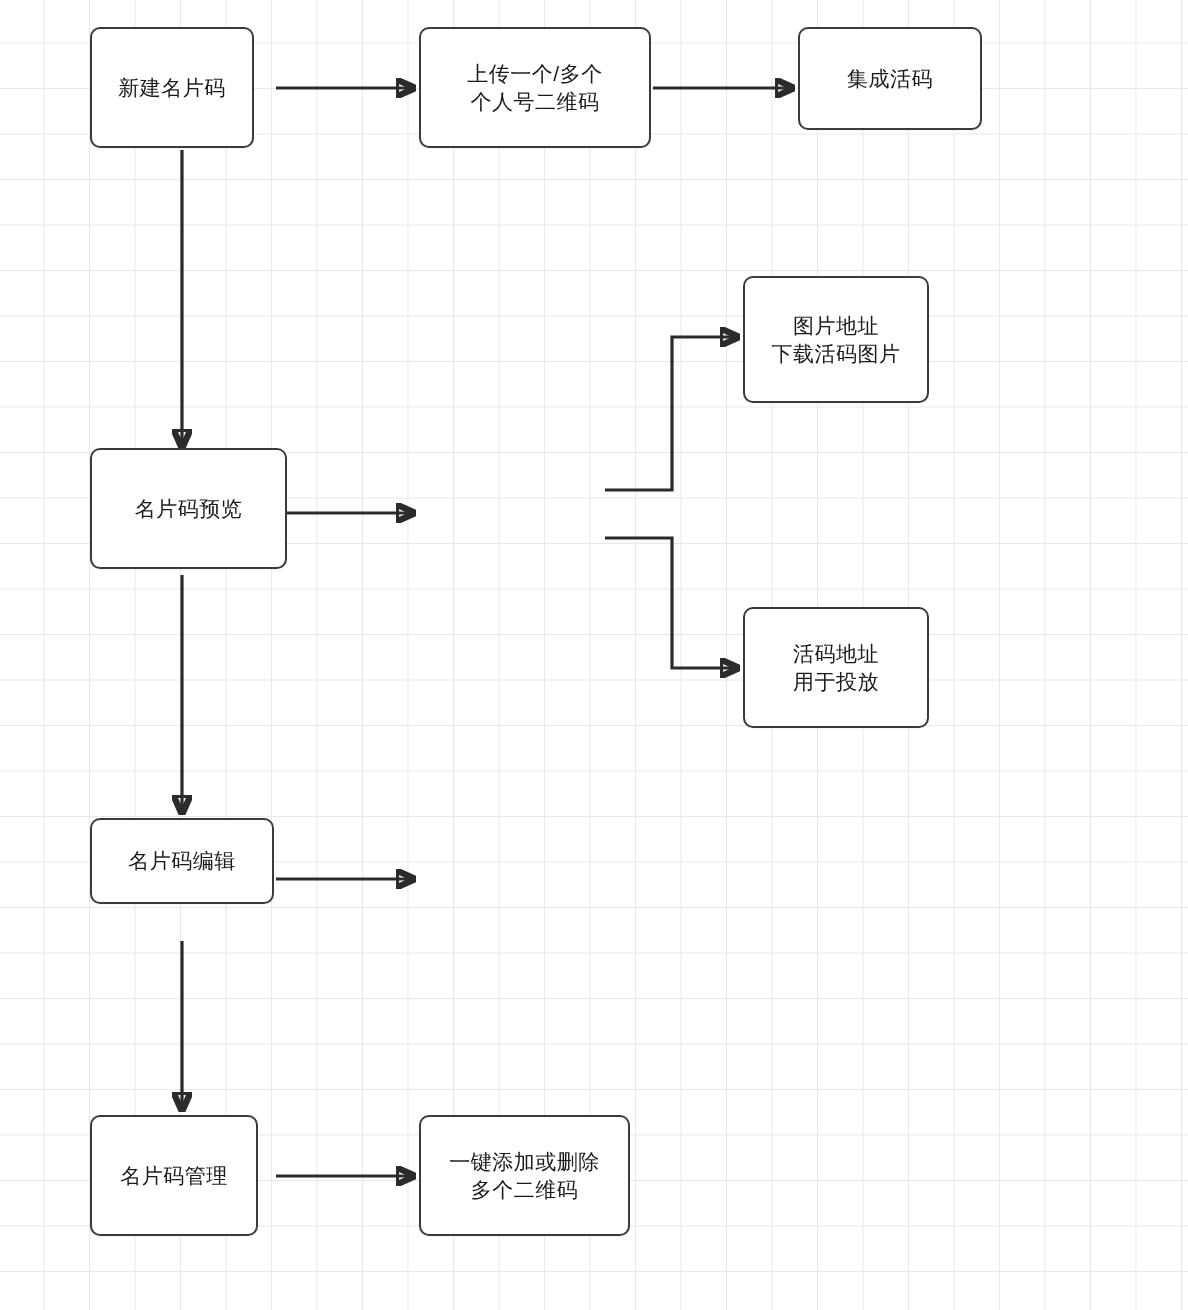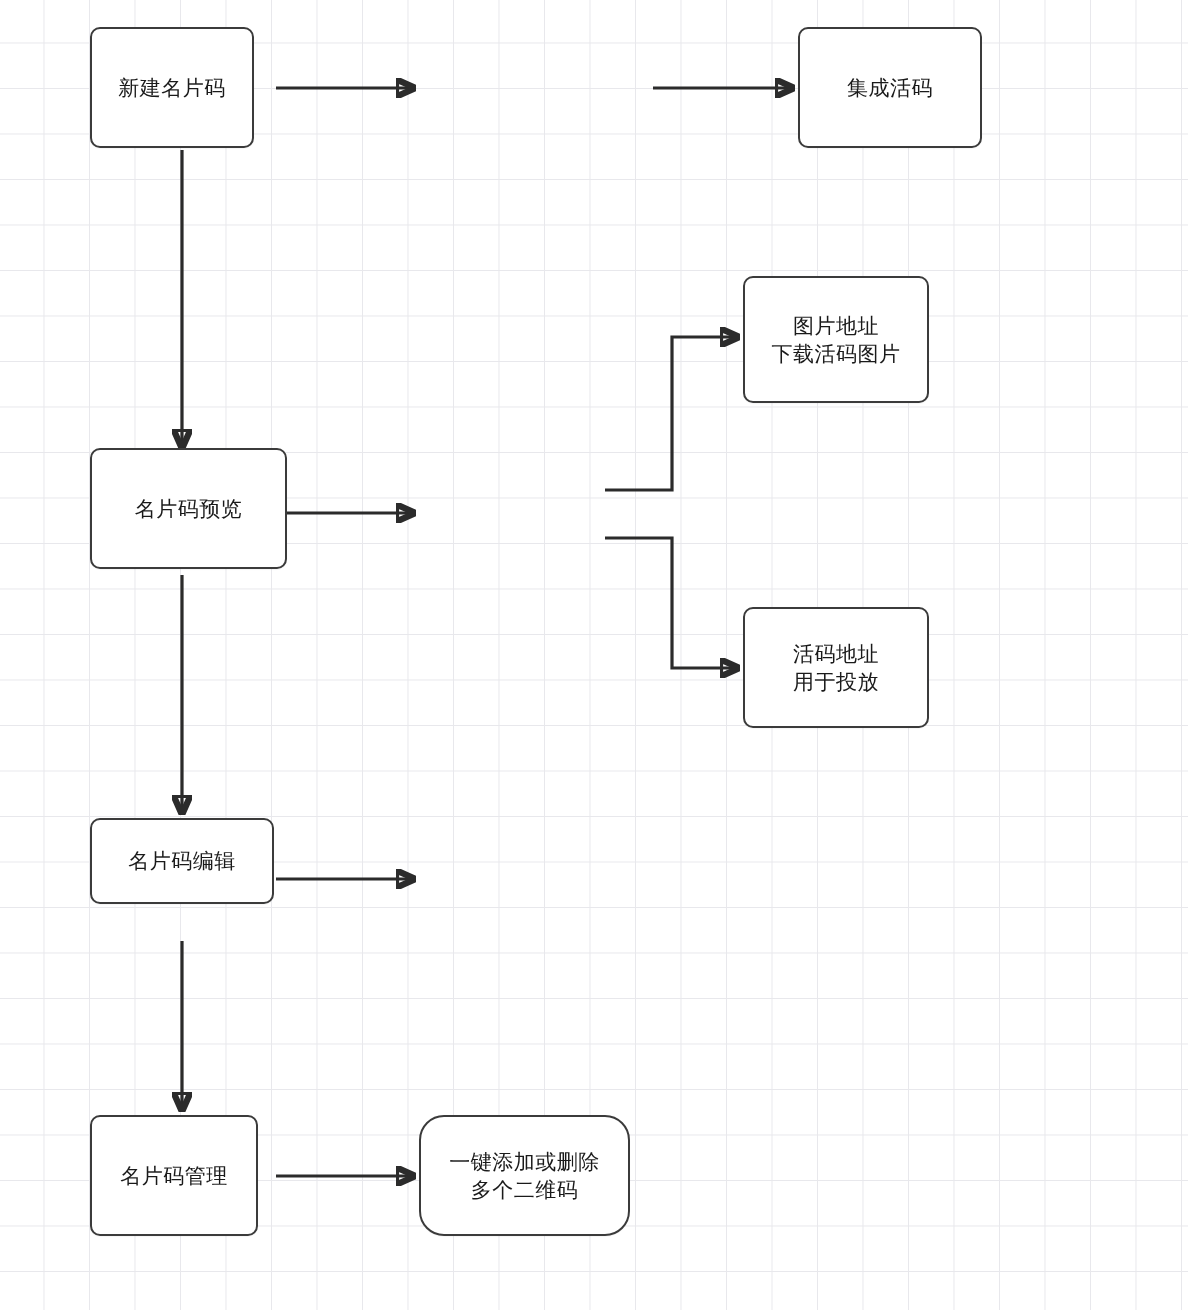--- a/index.html
+++ b/index.html
@@ -79,24 +79,26 @@
     <line x1="182" y1="575" x2="182" y2="812" marker-end="url(#arrow)"></line>
 
     <line x1="276" y1="879" x2="413" y2="879" marker-end="url(#arrow)"></line>
 
     <line x1="182" y1="941" x2="182" y2="1109" marker-end="url(#arrow)"></line>
 
     <line x1="276" y1="1176" x2="413" y2="1176" marker-end="url(#arrow)"></line>
   </svg>
 
   <div class="node" style="left:90px;  top:27px;   width:164px; height:121px;">新建名片码</div>
-  <div class="node" style="left:798px; top:27px;   width:184px; height:121px;">集成活码</div>
+  <div class="node" style="left:419px; top:27px;   width:232px; height:121px;">上传一个/多个
+个人号二维码</div>
+  <div class="node" style="left:798px; top:27px;   width:184px; height:103px;">集成活码</div>
   <div class="node" style="left:90px;  top:448px;  width:197px; height:121px;">名片码预览</div>
   <div class="node" style="left:743px; top:276px;  width:186px; height:127px;">图片地址
 下载活码图片</div>
   <div class="node" style="left:743px; top:607px;  width:186px; height:121px;text-align:right;">活码地址
 用于投放</div>
   <div class="node" style="left:90px;  top:818px;  width:184px; height:86px;">名片码编辑</div>
   <div class="node" style="left:90px;  top:1115px; width:168px; height:121px;">名片码管理</div>
-  <div class="node" style="left:419px; top:1115px; width:211px; height:121px;border-radius:25px;">一键添加或删除
+  <div class="node" style="left:419px; top:1115px; width:211px; height:121px;">一键添加或删除
 多个二维码</div>
 
 </div>
 
 </body></html>

